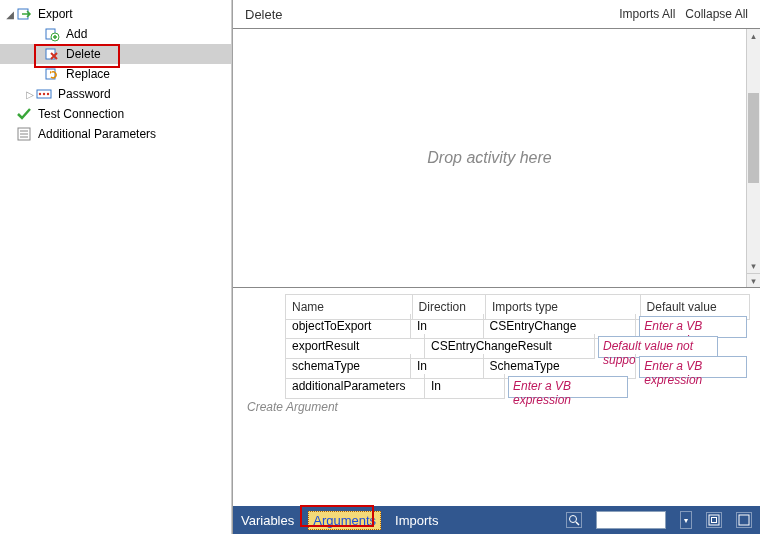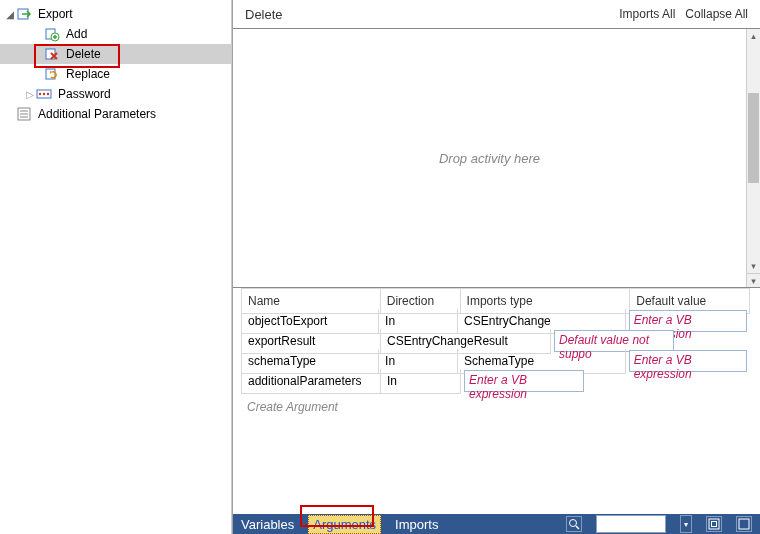--- a/index.html
+++ b/index.html
@@ -22,43 +22,43 @@
 
 
 .header-row { display: flex; align-items: center; height: 28px; padding: 0 12px; color: #333; }
 .header-left { font-size: 13px; }
 .header-spacer { flex: 1; }
 .header-link { margin-left: 10px; font-size: 12px; color: #333; cursor: pointer; }
 
 
 .canvas-wrap { position: relative; flex: 0 0 260px; border-top: 1px solid #888; border-bottom: 1px solid #888; }
 .canvas { position: absolute; left: 0; top: 0; right: 14px; bottom: 0; background: #fff; display: flex; align-items: center; justify-content: center; }
-.drop-hint { color: #888; font-style: italic; font-size: 13px; }
+.drop-hint { color: #888; font-style: italic; font-size: 16px; }
 .vscroll { position: absolute; right: 0; top: 0; bottom: 14px; width: 14px; background: #f0f0f0; border-left: 1px solid #ccc; }
 .vscroll .arrow { height: 14px; display: flex; align-items: center; justify-content: center; font-size: 9px; color: #666; background: #f0f0f0; }
 .vscroll .track { position: absolute; top: 14px; bottom: 14px; left: 0; right: 0; }
 .vscroll .thumb { position: absolute; left: 1px; right: 1px; top: 50px; height: 90px; background: #c0c0c0; }
 .hscroll-corner { position: absolute; right: 0; bottom: 0; width: 14px; height: 14px; background: #f0f0f0; border-left: 1px solid #ccc; border-top: 1px solid #ccc; display:flex; align-items:center; justify-content:center; font-size:9px; color:#666;}
 
 
 .grid { flex: 1; display: flex; flex-direction: column; padding: 6px 10px 0 8px; }
-.grid-row { display: flex; align-items: flex-end; height: 20px; }
+.grid-row { display: flex; align-items: flex-start; height: 20px; margin-left: 44px; }
 .grid-head { color: #333; }
 .cell { border: 1px solid #d8d8d8; padding: 5px 6px; overflow: hidden; white-space: nowrap; text-overflow: ellipsis; }
 .grid-row .cell + .cell { border-left: none; }
 .grid-row + .grid-row .cell { border-top: none; }
 .c-name { width: 140px; }
 .c-dir { width: 80px; }
 .c-type { width: 170px; }
 .c-def { width: 120px; }
 .def-input { color: #be185d; font-style: italic; border: 1px solid #9fb7d4; background: #fff; height: 22px; margin: 2px 3px; padding: 2px 4px; }
 .create-row { font-style: italic; color: #888; padding: 6px 6px; }
 
 
-.bottombar { height: 20px; background: #31578f; color: #fff; display: flex; align-items: center; padding: 0 8px; gap: 14px; }
+.bottombar { height: 28px; background: #31578f; color: #fff; display: flex; align-items: center; padding: 0 8px; gap: 14px; }
 .tab { font-size: 13px; cursor: pointer; }
 .tab.active { background: #f4d978; color: #1d4ed8; padding: 1px 4px; position: relative; border: 1px dotted #b06000; }
 .bb-spacer { flex: 1; }
 .bb-icon { width: 16px; height: 16px; display: inline-flex; align-items: center; justify-content: center; border: 1px solid rgba(255,255,255,0.4); font-size: 11px; }
 .bb-input { width: 70px; height: 18px; background: #fff; border: 1px solid #8aa0bb; }
 .bb-drop { width: 12px; height: 18px; background:#31578f; border:1px solid rgba(255,255,255,0.4); display:flex; align-items:center; justify-content:center; font-size:8px; }
 
 
 svg { display: block; }
 </style>
@@ -118,20 +118,29 @@
         <svg width="16" height="16">
             <rect x="1" y="4" width="14" height="8" fill="#fff" stroke="#3a78c8"></rect>
             <circle cx="4" cy="8" r="1.2" fill="#d03020"></circle>
             <circle cx="8" cy="8" r="1.2" fill="#d03020"></circle>
             <circle cx="12" cy="8" r="1.2" fill="#d03020"></circle>
           </svg>
       </span>
       <span class="tree-label">Password</span>
     </div>
 
+    <div class="tree-row">
+      <span class="expander"></span>
+      <span class="tree-icon">
+        <svg width="16" height="16">
+            <path d="M2 8 L6 12 L14 3" stroke="#3aa63a" stroke-width="2.5" fill="none"></path>
+          </svg>
+      </span>
+      <span class="tree-label">Test Connection</span>
+    </div>
 
     <div class="tree-row">
       <span class="expander"></span>
       <span class="tree-icon">
         <svg width="16" height="16">
             <rect x="2" y="2" width="12" height="12" fill="#fff" stroke="#888"></rect>
             <path d="M4 5 H12 M4 8 H12 M4 11 H12" stroke="#888"></path>
           </svg>
       </span>
       <span class="tree-label">Additional Parameters</span>

